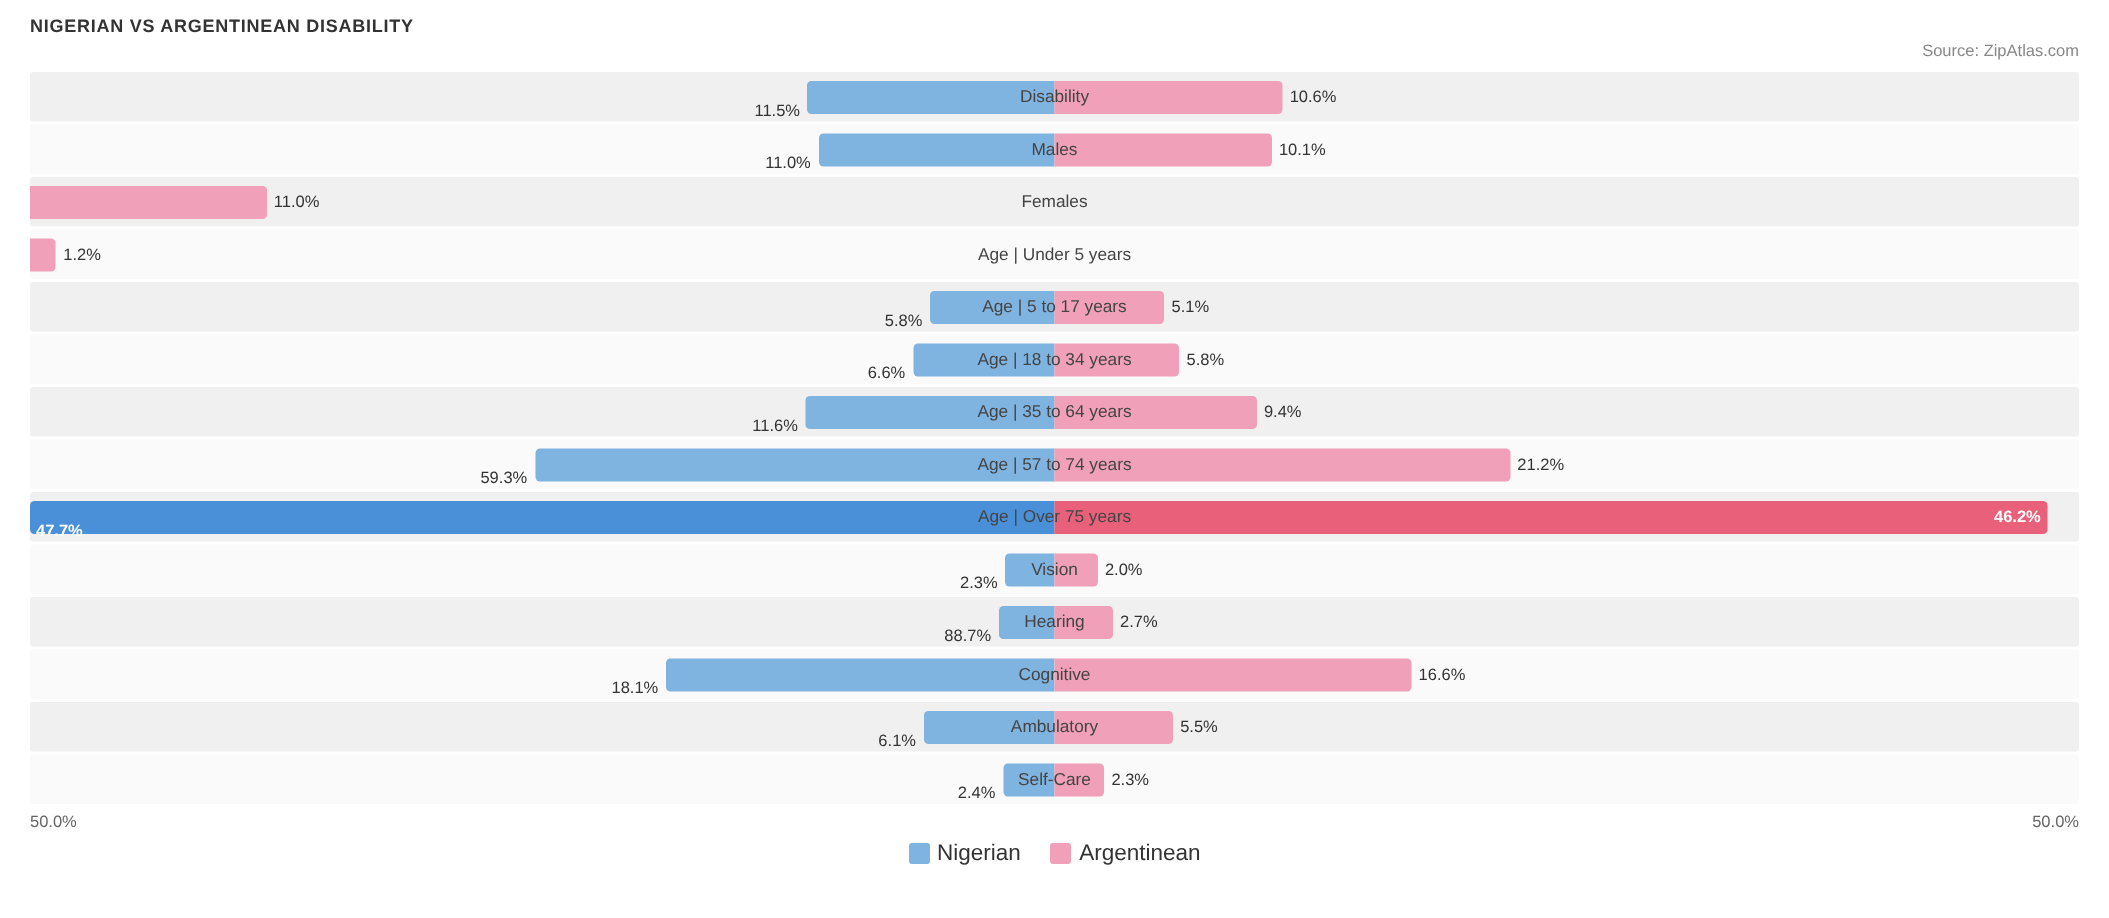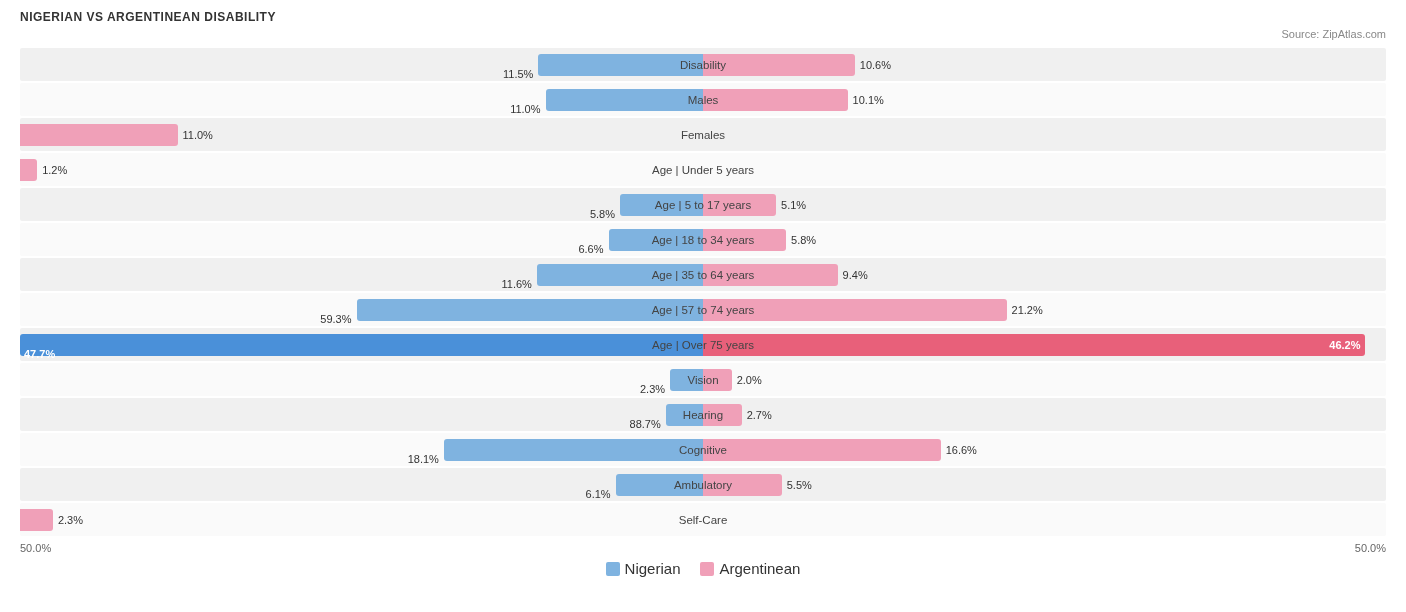--- a/index.html
+++ b/index.html
@@ -308,20 +308,25 @@
           </div>
         </div>
         <div class="right-section">
           <div class="bar-right" style="width: 11.5304%;">
             <span class="val-right">5.5%</span>
           </div>
         </div>
         <div class="label-center">Ambulatory</div>
       </div>
       <div class="bar-row">
+        <div class="left-section">
+          <div class="bar-left" style="width: 5.03145%;">
+            <span class="val-left">2.4%</span>
+          </div>
+        </div>
         <div class="right-section">
           <div class="bar-right" style="width: 4.8218%;">
             <span class="val-right">2.3%</span>
           </div>
         </div>
         <div class="label-center">Self-Care</div>
       </div>
     </div>
 
   <div class="axis-row">

